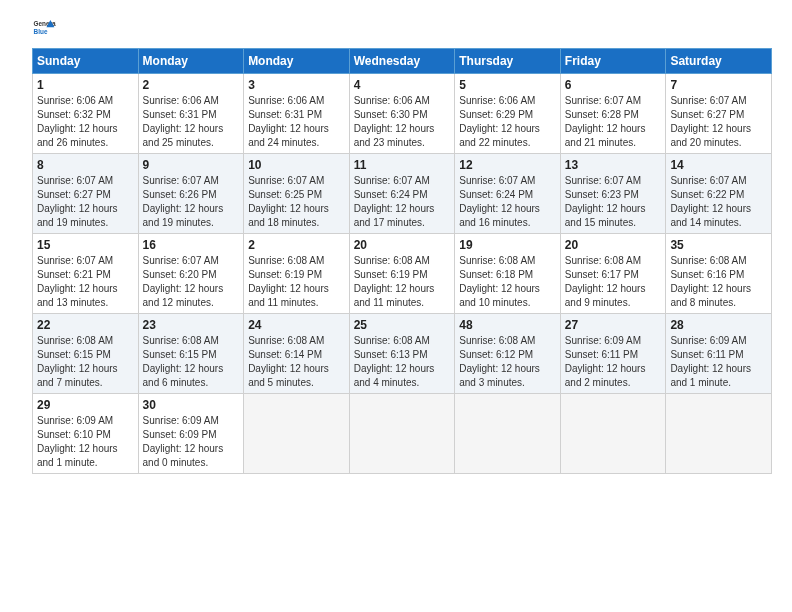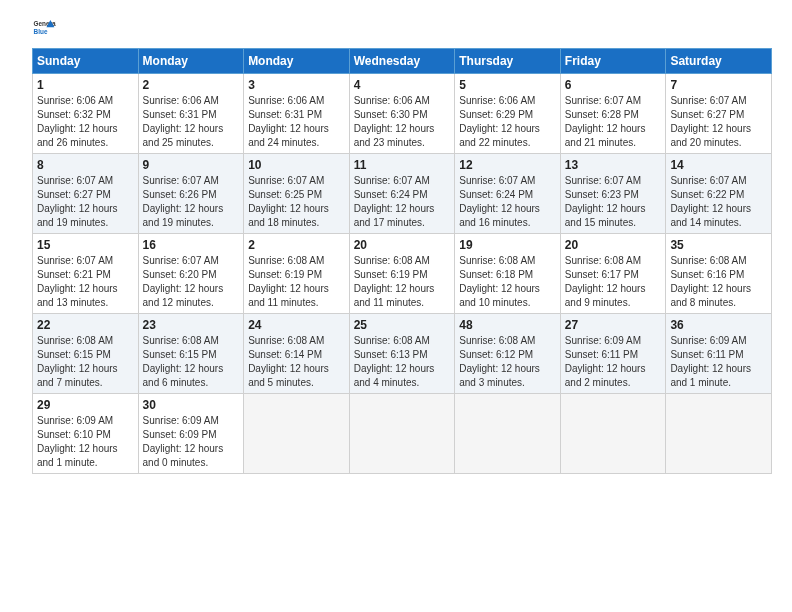--- a/index.html
+++ b/index.html
@@ -230,21 +230,21 @@
           </td>
           <td>
             <span class="day-number">48</span>
             <div class="day-info">Sunrise: 6:08 AM<br>Sunset: 6:12 PM<br>Daylight: 12 hours and 3 minutes.</div>
           </td>
           <td>
             <span class="day-number">27</span>
             <div class="day-info">Sunrise: 6:09 AM<br>Sunset: 6:11 PM<br>Daylight: 12 hours and 2 minutes.</div>
           </td>
           <td>
-            <span class="day-number">36</span>
+            <span class="day-number">28</span>
             <div class="day-info">Sunrise: 6:09 AM<br>Sunset: 6:11 PM<br>Daylight: 12 hours and 1 minute.</div>
           </td>
         </tr>
         <tr>
           <td>
             <span class="day-number">29</span>
             <div class="day-info">Sunrise: 6:09 AM<br>Sunset: 6:10 PM<br>Daylight: 12 hours and 1 minute.</div>
           </td>
           <td>
             <span class="day-number">30</span>

